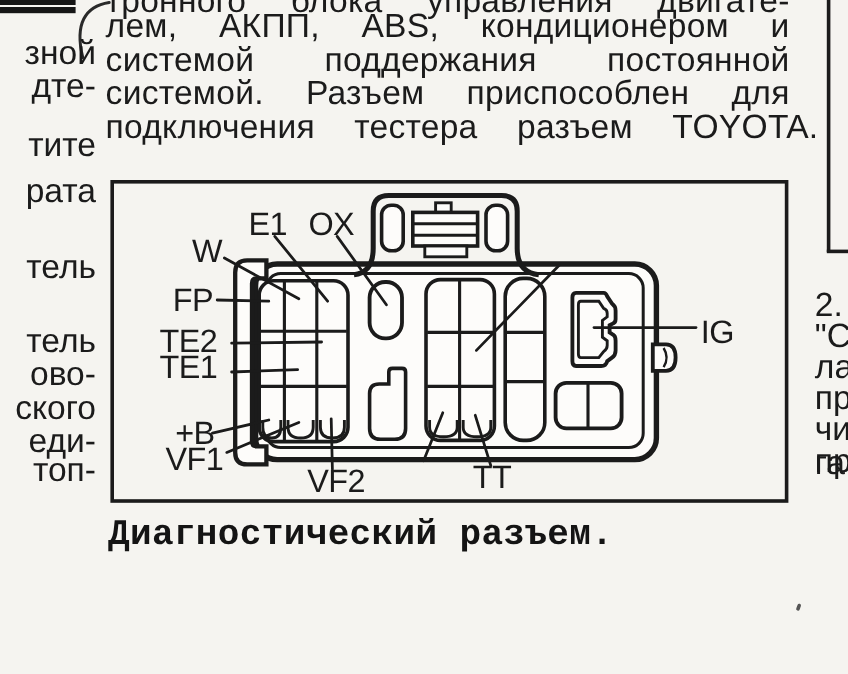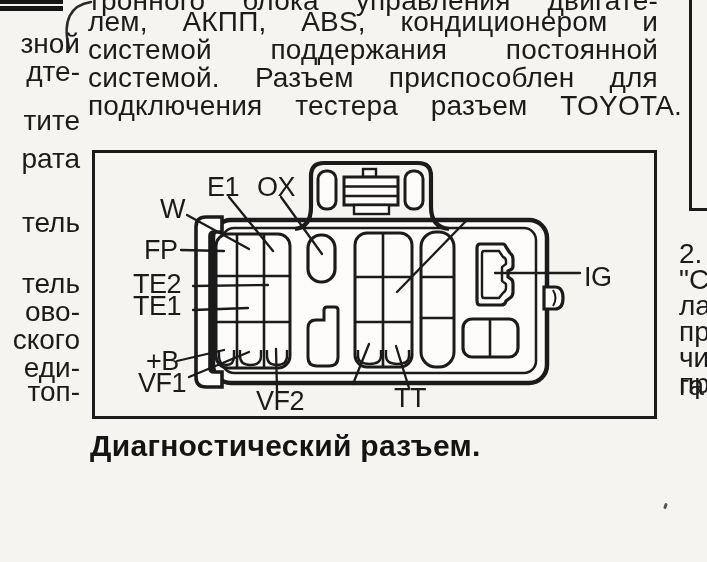--- a/index.html
+++ b/index.html
@@ -27,21 +27,21 @@
   
   .figure-svg{position:absolute;left:90px;top:148px;}
   .figure-svg path,.figure-svg rect,.figure-svg line{stroke:#1b1b1b;}
   .figure-svg text{
     font-family:"Liberation Sans",sans-serif;
     font-size:27px;fill:#1b1b1b;letter-spacing:-0.5px;
   }
   .caption{
     position:absolute;left:90px;top:429px;
     font-size:30px;font-weight:bold;letter-spacing:.3px;
-    white-space:nowrap;color:#141414;
+    white-space:nowrap;color:#141414;font-family:Liberation Mono, monospace;
   }
   
   .corner-bar{
     position:absolute;left:0;top:0;width:63px;height:11px;
     background:linear-gradient(to bottom,#161616 0 4px,#f5f4f0 4px 6px,#161616 6px 11px);
   }
   .paren-mark{position:absolute;left:58px;top:0;}
   .col-rule-v{position:absolute;left:689px;top:0;width:3px;height:210px;background:#1b1b1b;}
   .col-rule-h{position:absolute;left:689px;top:208px;width:18px;height:3px;background:#1b1b1b;}
   .speck{position:absolute;left:664px;top:503px;width:3px;height:6px;background:#555;transform:rotate(20deg);border-radius:2px;}

